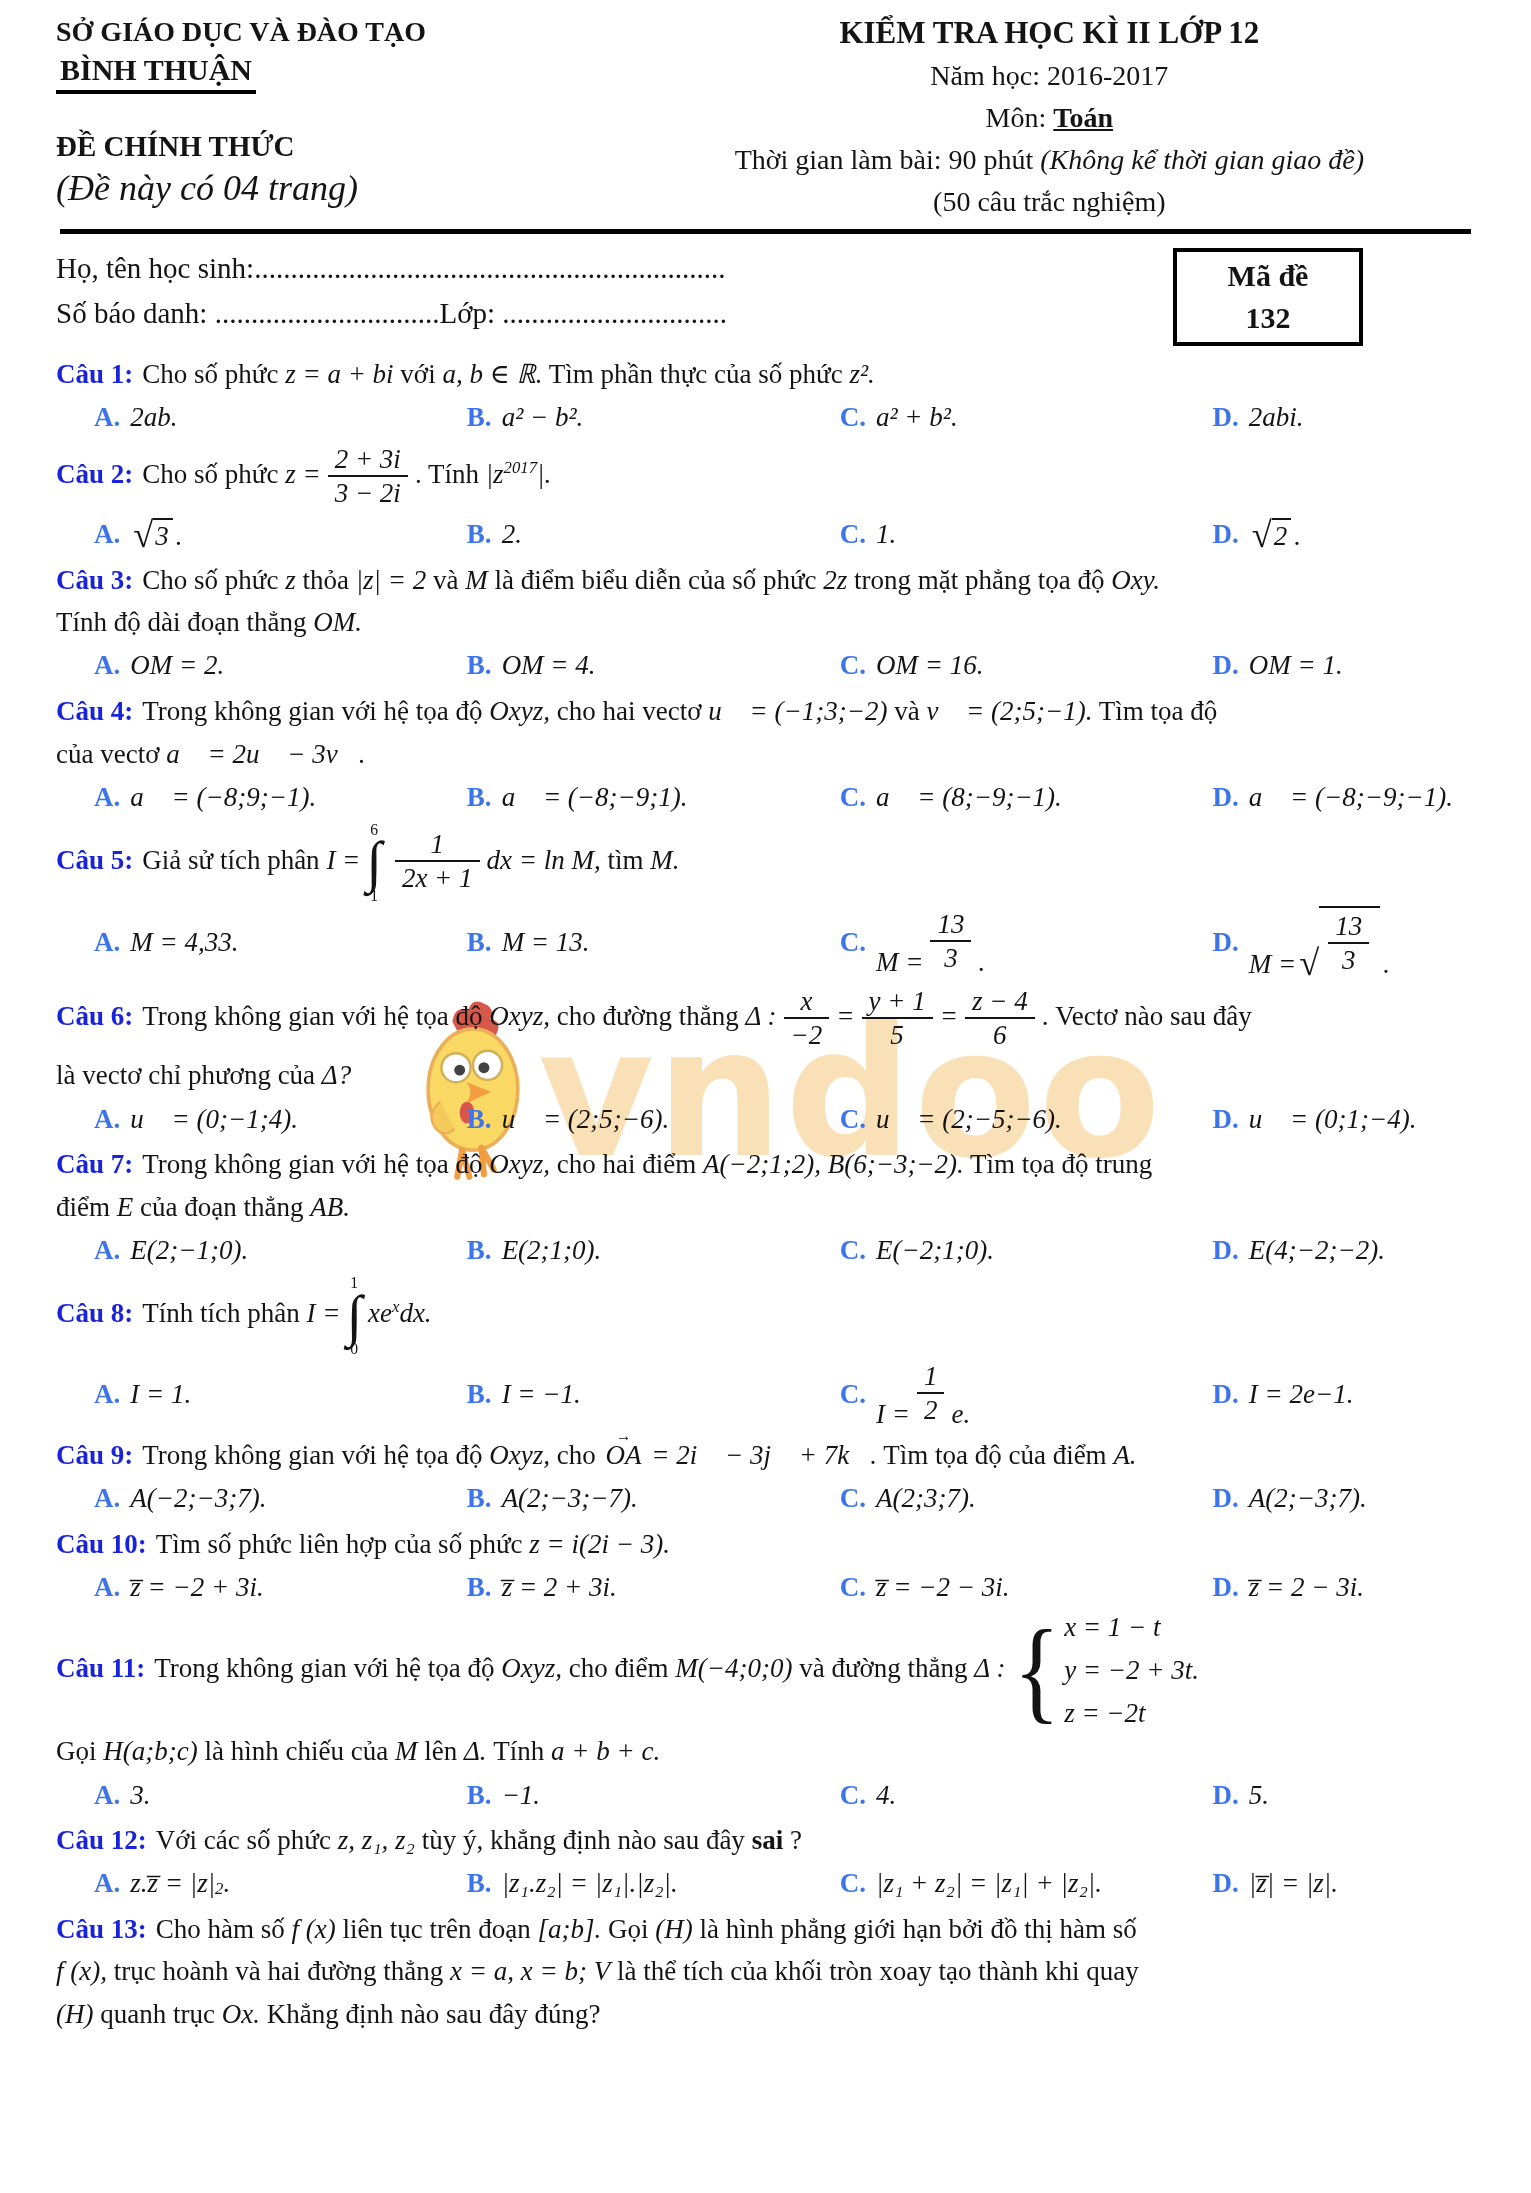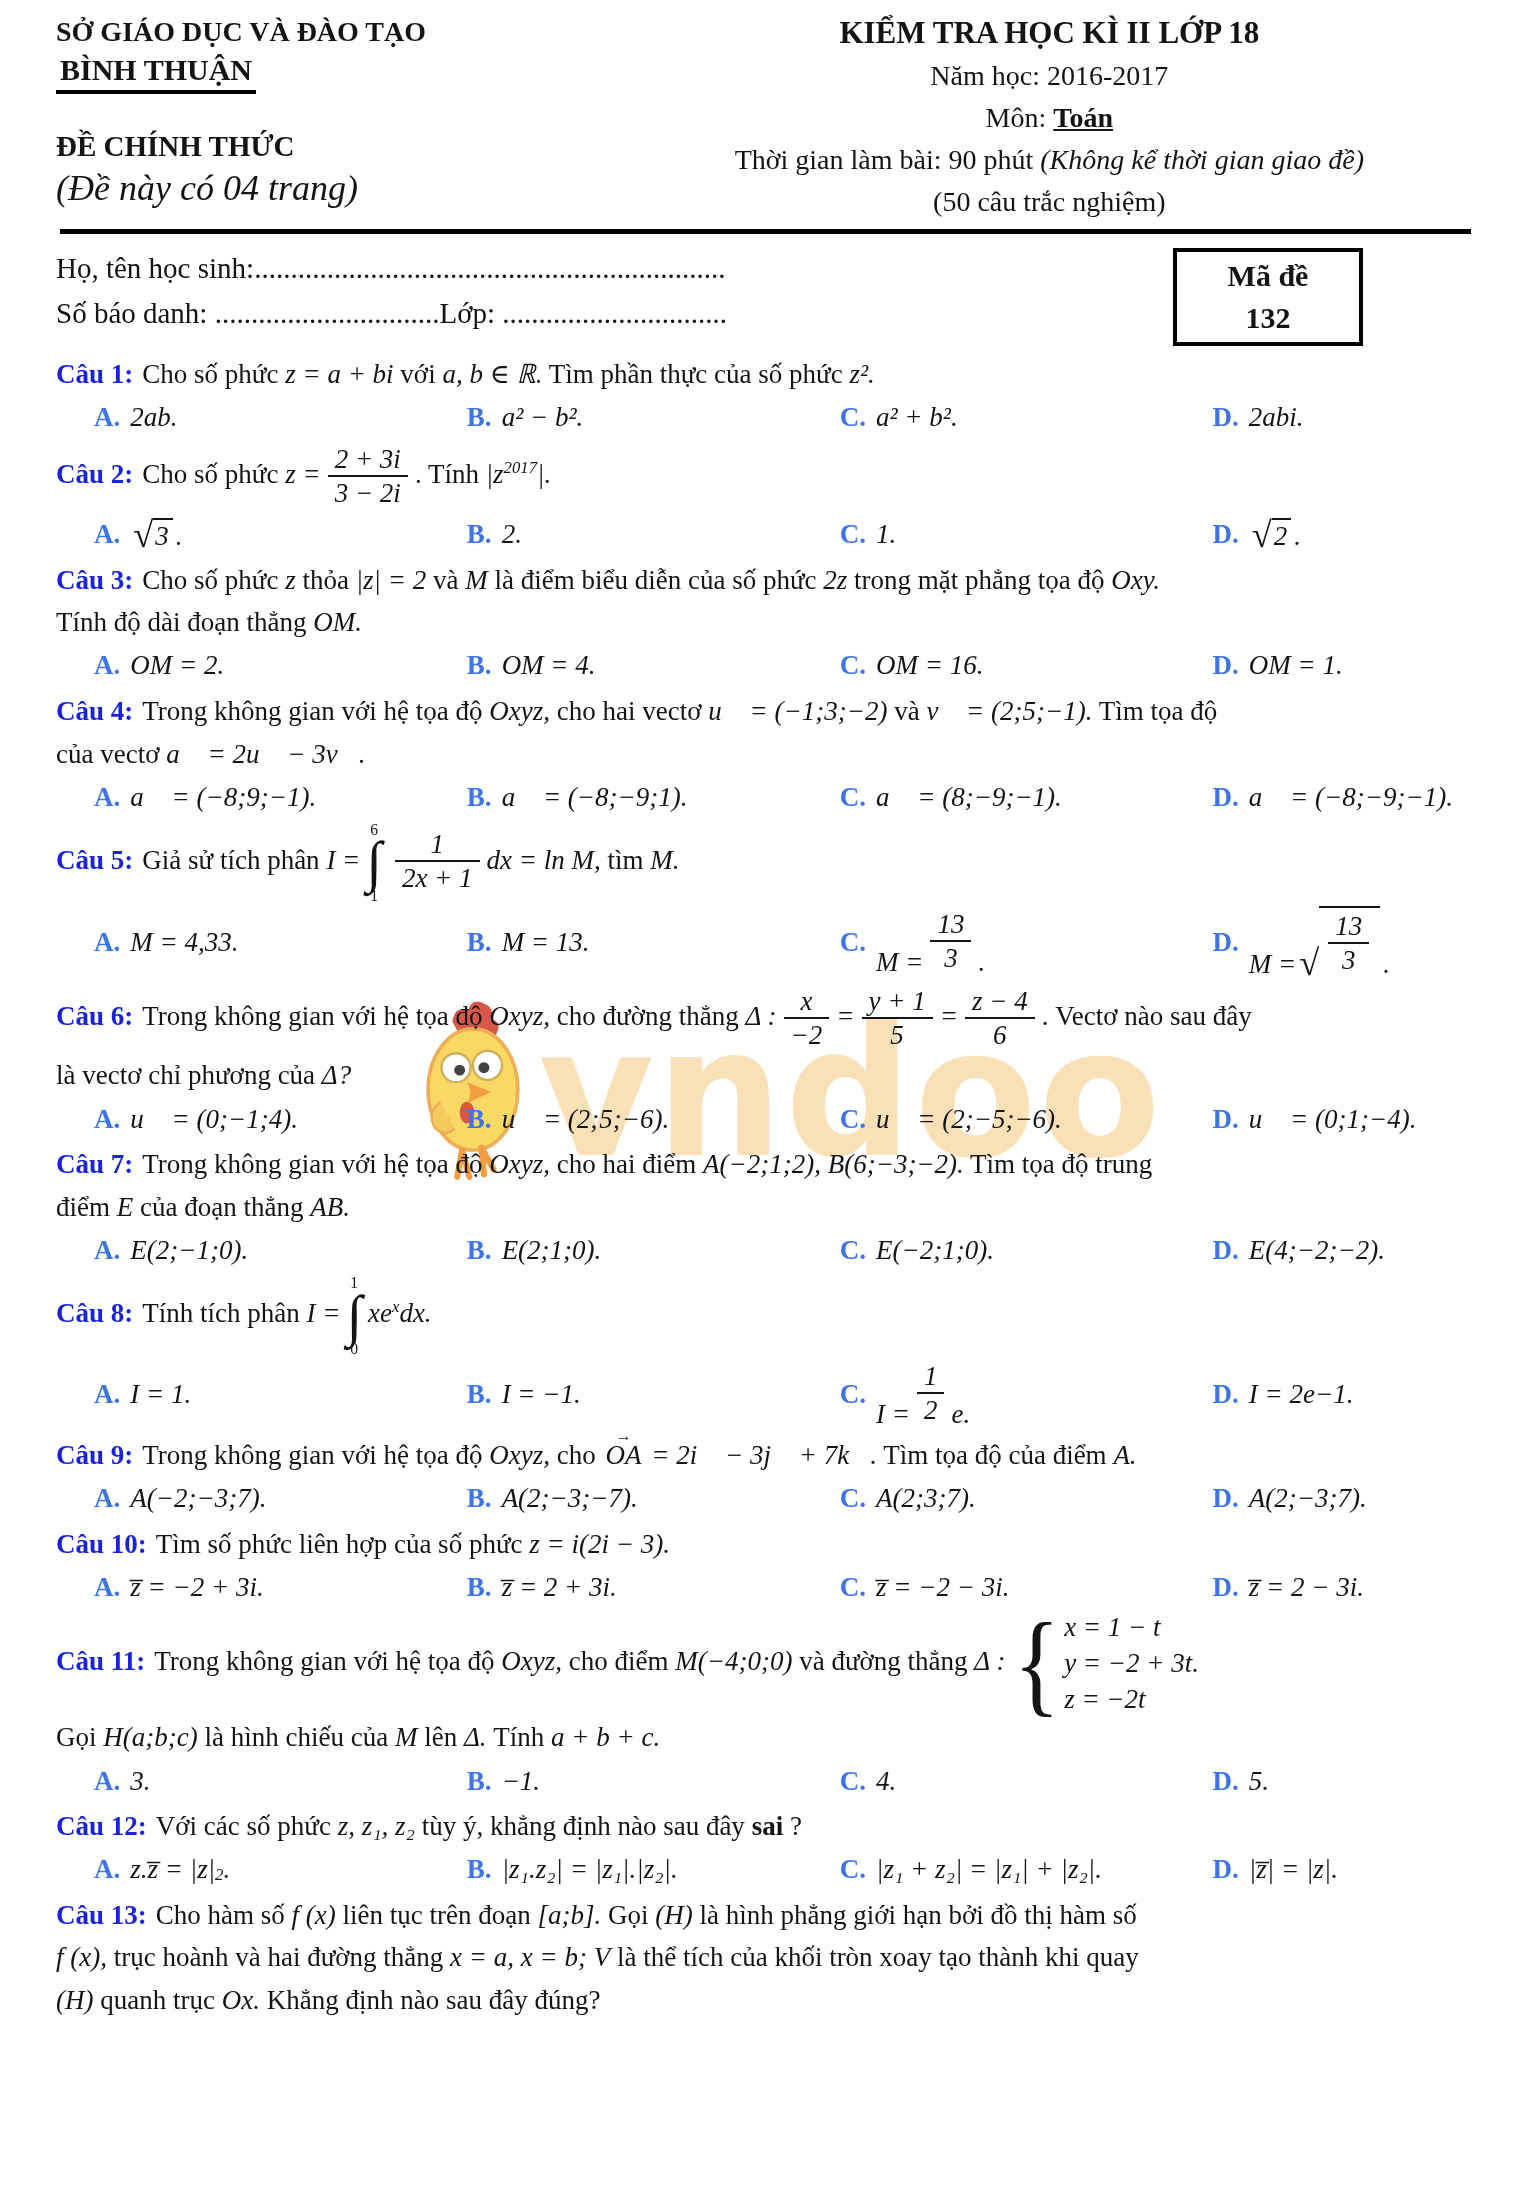--- a/index.html
+++ b/index.html
@@ -62,21 +62,21 @@
   .isym{font-size:2.1em;line-height:0.85;font-style:normal;}
   .sqrt{display:inline-flex;align-items:flex-end;vertical-align:middle;margin:0 3px;}
   .rad{font-size:1.35em;line-height:0.9;font-style:normal;}
   .sqrt-body{border-top:2px solid #141414;padding:1px 4px 0 2px;font-style:italic;}
   .vec{font-style:italic;position:relative;display:inline-block;margin:0 3px;}
   .vec::after{content:"→";position:absolute;left:0;right:0;top:-0.62em;
     font-size:0.58em;font-style:normal;text-align:center;}
   .system{display:inline-flex;align-items:center;vertical-align:middle;margin-left:8px;}
   .brace{font-size:3.6em;line-height:0.9;display:inline-block;
     transform:scaleY(1.18);font-style:normal;}
-  .syslines{display:inline-flex;flex-direction:column;row-gap:2px;
+  .syslines{display:inline-flex;flex-direction:column;row-gap:9px;
     text-align:left;margin-left:4px;}
   .sysline{font-style:italic;line-height:1.25;}
 
   
   .watermark{position:absolute;left:418px;top:995px;z-index:0;
     display:flex;align-items:flex-start;pointer-events:none;}
   .wm-text{
     font-family:"DejaVu Sans","Liberation Sans",sans-serif;
     font-weight:bold;font-size:178px;line-height:1;letter-spacing:2px;
     color:#f8d8a2;opacity:0.78;margin-left:10px;margin-top:10px;
@@ -105,21 +105,21 @@
 <div class="page">
 
   <div class="header">
     <div class="h-left">
       <div class="h-org">SỞ GIÁO DỤC VÀ ĐÀO TẠO</div>
       <div><span class="h-province">BÌNH THUẬN</span></div>
       <div class="h-official">ĐỀ CHÍNH THỨC</div>
       <div class="h-pages">(Đề này có 04 trang)</div>
     </div>
     <div class="h-right">
-      <div class="h-title">KIỂM TRA HỌC KÌ II LỚP 18</div>
+      <div class="h-title">KIỂM TRA HỌC KÌ II LỚP 12</div>
       <div class="h-line">Năm học: 2016-2017</div>
       <div class="h-line"><span>Môn: </span><span class="bold">Toán</span></div>
       <div class="h-line"><span>Thời gian làm bài: 90 phút </span><span class="ital">(Không kể thời gian giao đề)</span></div>
       <div class="h-line ital">(50 câu trắc nghiệm)</div>
     </div>
   </div>
   <div class="rule"></div>
 
   <div class="student">
     <div class="s-line">Họ, tên học sinh:.................................................................</div>

